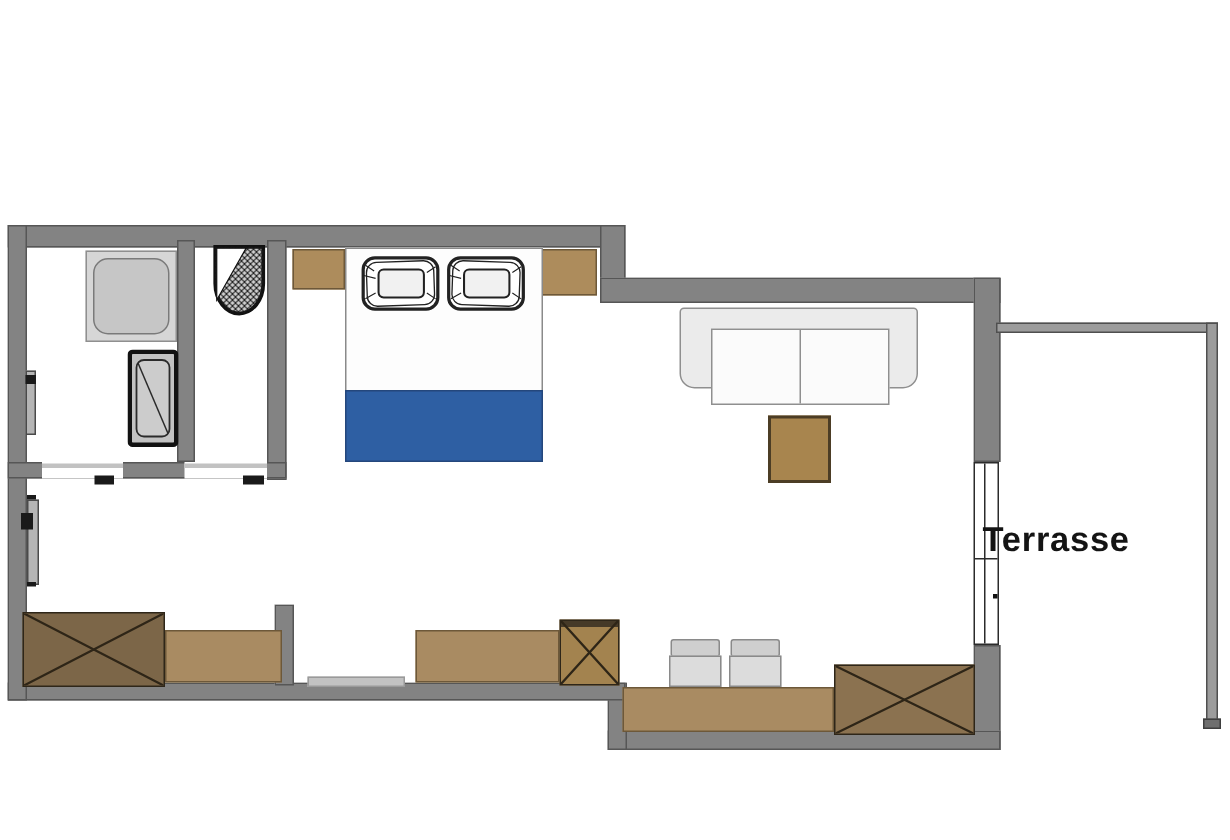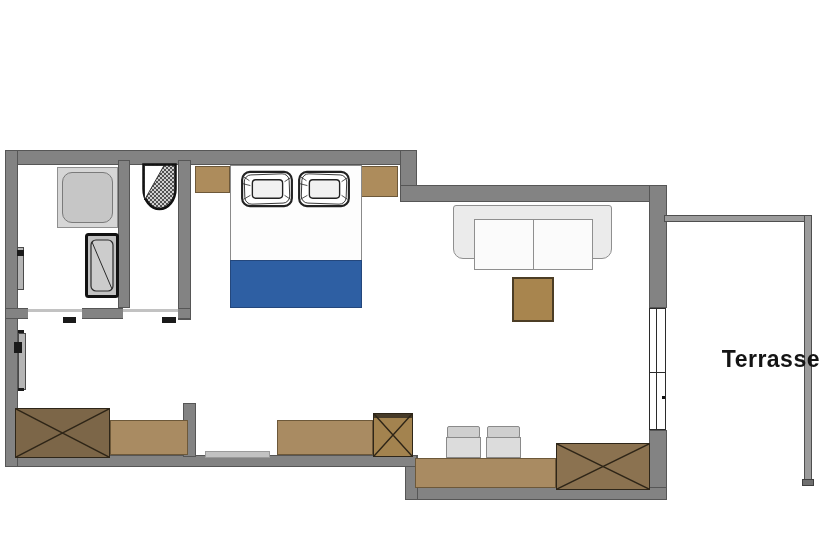--- a/index.html
+++ b/index.html
@@ -26,21 +26,21 @@
   .rail{position:absolute;box-sizing:border-box;background:#9c9c9c;border:1px solid #4f4f4f;}
   .wood{position:absolute;box-sizing:border-box;background:var(--wood-light);border:1px solid var(--wood-line);}
   .wood-dark{position:absolute;box-sizing:border-box;background:var(--wood-dark);border:1.5px solid #2e2619;}
   .wood-mid{position:absolute;box-sizing:border-box;background:var(--wood-mid);border:1.5px solid #2e2619;}
   .xmark{position:absolute;inset:0;width:100%;height:100%;display:block;}
   .white-cut{position:absolute;box-sizing:border-box;background:#fff;}
   .threshold{position:absolute;background:#c2c2c2;}
   .doorstop{position:absolute;background:#1a1a1a;}
   .fixture{position:absolute;box-sizing:border-box;}
   .label{position:absolute;font-weight:700;font-size:23px;letter-spacing:.5px;color:var(--ink);
-         text-align:right;}
+         text-align:left;}
   svg{display:block;}
 </style>
 </head>
 <body>
 
 <div class="plan">
 
   <div class="wall" style="left:5px;top:150px;width:410px;height:15px"></div>
   <div class="wall" style="left:400px;top:150px;width:17px;height:52px"></div>
   <div class="wall" style="left:400px;top:185px;width:267px;height:17px"></div>

